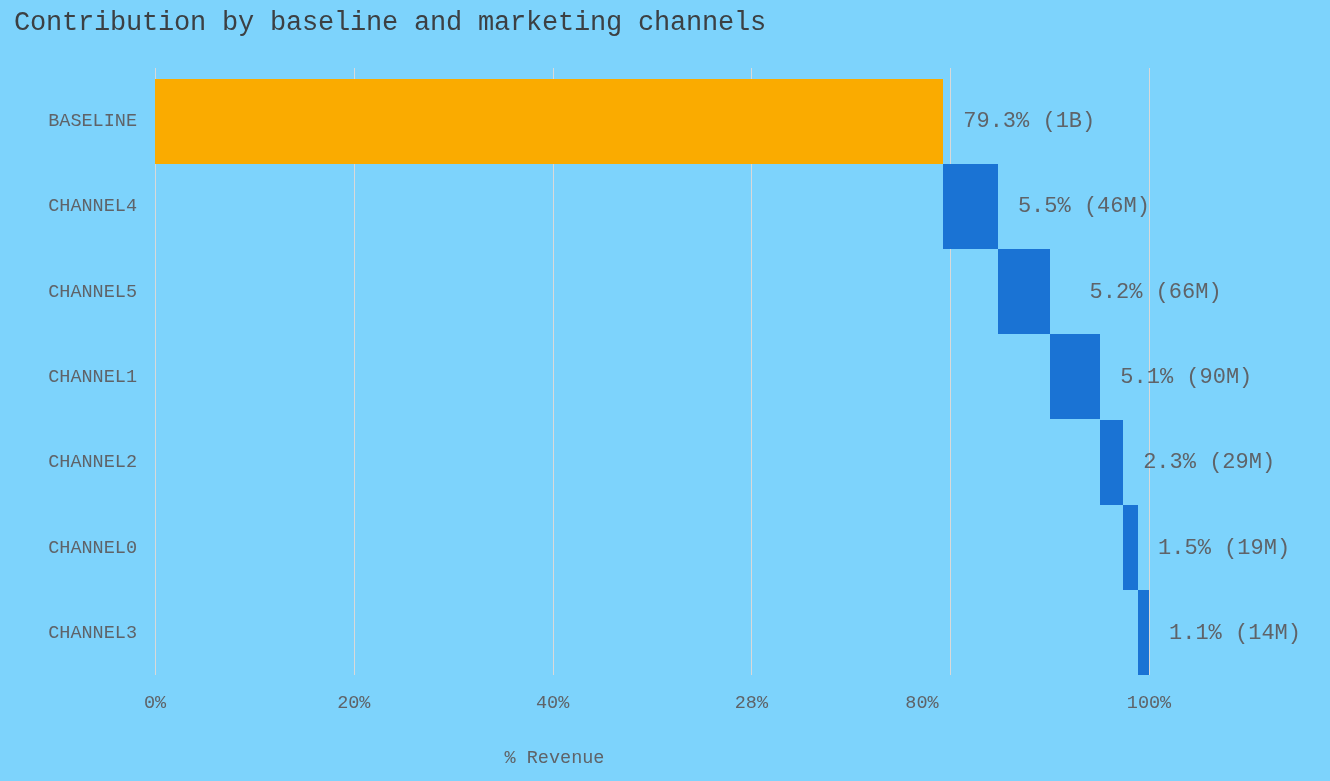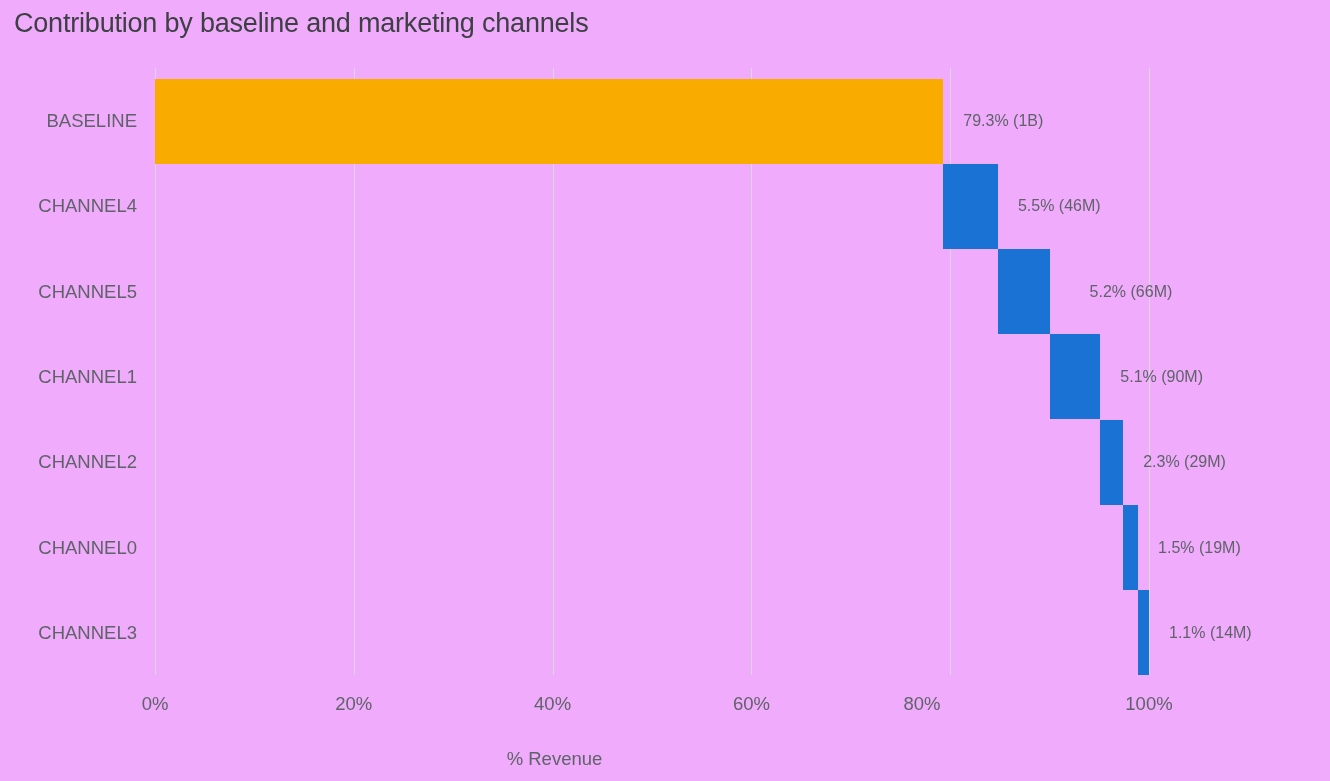--- a/index.html
+++ b/index.html
@@ -12,21 +12,22 @@
     height: 781px;
     font-family: "Liberation Sans", sans-serif;
     -webkit-font-smoothing: antialiased;
     overflow: hidden;
   }
 
   #chart-root {
     position: relative;
     width: 1330px;
     height: 781px;
-    background: #f0abfc;
+    background: #7dd3fc;
+    font-family: Liberation Mono, monospace;
   }
 
   
   #chart-title {
     position: absolute;
     left: 14px;
     top: 8px;
     font-size: 27px;
     color: #3c4043;
     letter-spacing: -0.2px;
@@ -65,21 +66,21 @@
     text-align: right;
     font-size: 18.5px;
     color: #5f6368;
     white-space: nowrap;
     transform: translateY(-50%);
   }
 
   
   .vlabel {
     position: absolute;
-    font-size: 16px;
+    font-size: 22px;
     color: #5f6368;
     white-space: nowrap;
     transform: translateY(-50%);
   }
 
   
   .xtick {
     position: absolute;
     top: 693px;
     font-size: 18.5px;
@@ -140,19 +141,19 @@
       <div class="vlabel" style="left: 1069.6px; top: 291.6px; margin-left: 20px;">5.2% (66M)</div>
       <div class="vlabel" style="left: 1120.29px; top: 376.9px;">5.1% (90M)</div>
       <div class="vlabel" style="left: 1143.16px; top: 462.2px;">2.3% (29M)</div>
       <div class="vlabel" style="left: 1158.07px; top: 547.5px; text-align: right;">1.5% (19M)</div>
       <div class="vlabel" style="left: 1169px; top: 632.8px;">1.1% (14M)</div>
     </div>
   <div id="xticks">
       <div class="xtick" style="left: 155px;">0%</div>
       <div class="xtick" style="left: 353.8px;">20%</div>
       <div class="xtick" style="left: 552.6px;">40%</div>
-      <div class="xtick" style="left: 751.4px;">60%</div>
+      <div class="xtick" style="left: 751.4px;">28%</div>
       <div class="xtick" style="left: 922px;">80%</div>
       <div class="xtick" style="left: 1149px;">100%</div>
     </div>
 
   <div id="xaxis-title">% Revenue</div>
 </div>
 
 </body></html>

